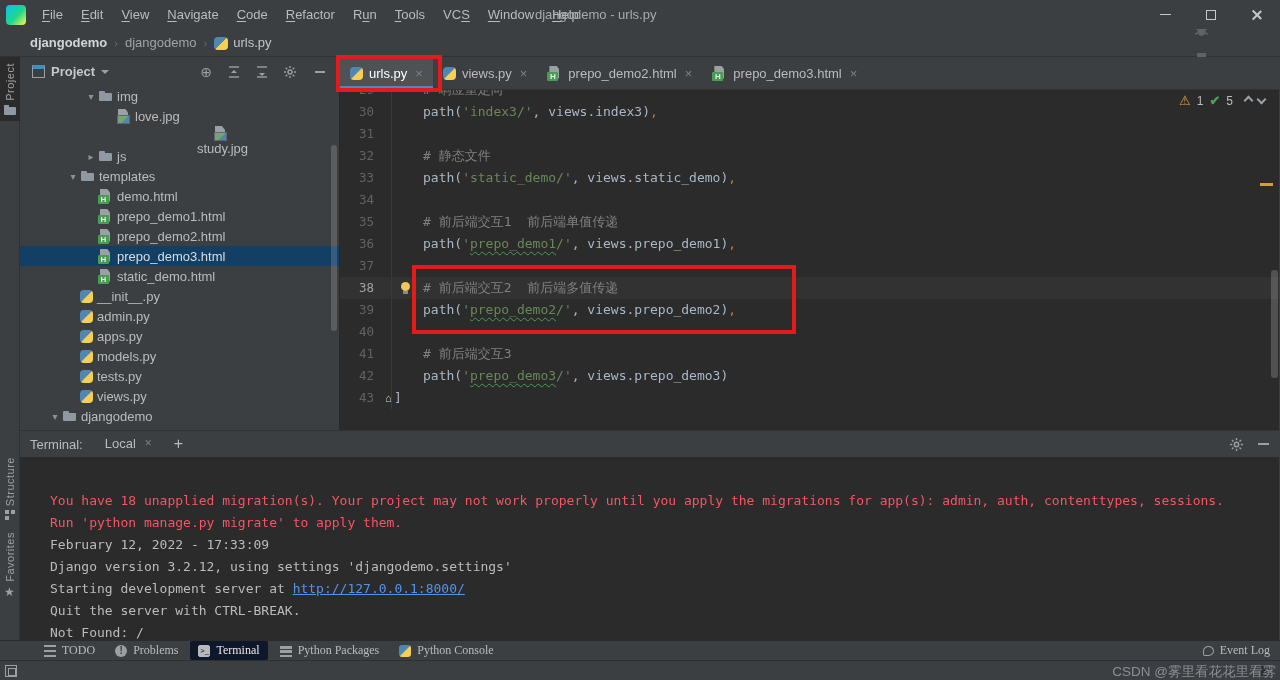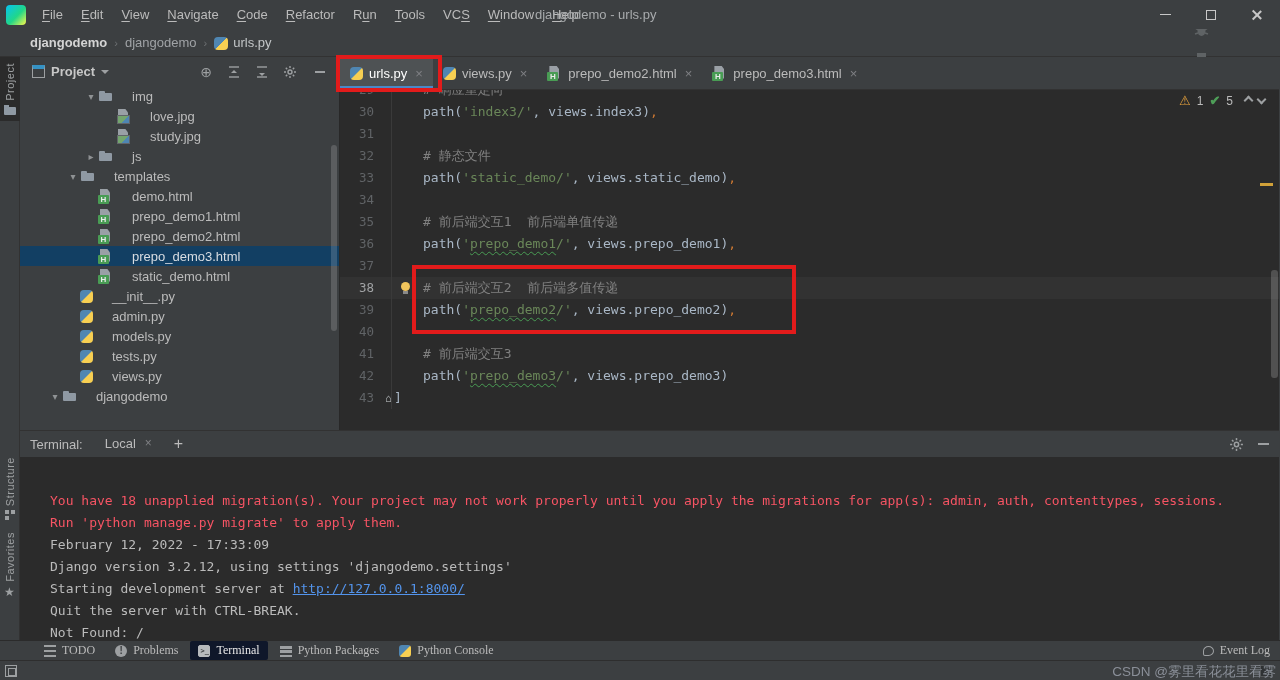--- a/index.html
+++ b/index.html
@@ -74,21 +74,21 @@
   .ph-title { font-weight:bold; color:#c7c7c7; }
   .ph-sp { flex:1; }
   .ph-ico { color:#9da0a2; font-size:14px; width:22px; text-align:center; }
   .ph-min { width:10px; height:2px; background:#9da0a2; margin:0 8px; }
   .svg-ico { display:block; }
 
   .tree { font-size:13px; color:#bbbbbb; }
   .tree-row { height:20px; display:flex; align-items:center; white-space:nowrap; }
   .tree-row.selected { background:#123f63; color:#d8dde2; }
   .chev { width:14px; flex:none; text-align:center; color:#8f9294; font-size:10px; }
-  .tree-label { margin-left:19px; }
+  .tree-label { margin-left:4px; }
   .fi { width:15px; height:15px; position:relative; flex:none; display:inline-block; }
   .fi-folder::before { content:""; position:absolute; left:1px; top:2px; width:6px; height:3px;
     background:#8f99a3; border-radius:1px 1px 0 0; }
   .fi-folder::after { content:""; position:absolute; left:1px; top:4px; width:13px; height:8px;
     background:#8f99a3; border-radius:1px; }
   .fi-python { background:linear-gradient(135deg,#4f86b2 0 49%,#f7cf52 51% 100%);
     border-radius:4px; width:13px; height:13px; margin-top:1px; }
   .fi-html::before { content:""; position:absolute; left:2px; top:0; width:10px; height:13px;
     background:#9aa0a6; clip-path:polygon(0 0,70% 0,100% 30%,100% 100%,0 100%); }
   .fi-html::after { content:""; position:absolute; left:0; top:6px; width:11px; height:9px;
@@ -339,21 +339,21 @@
               <div class="tree-row" style="padding-left: 64px;">
                 <span class="chev">▾</span>
                 <span class="fi fi-folder"></span>
                 <span class="tree-label">img</span>
               </div>
               <div class="tree-row" style="padding-left: 82px;">
                 <span class="chev"></span>
                 <span class="fi fi-img"></span>
                 <span class="tree-label">love.jpg</span>
               </div>
-              <div class="tree-row" style="padding-left: 82px;">
+              <div class="tree-row" style="padding-left: 82px; flex-direction: column;">
                 <span class="chev"></span>
                 <span class="fi fi-img"></span>
                 <span class="tree-label">study.jpg</span>
               </div>
               <div class="tree-row" style="padding-left: 64px;">
                 <span class="chev">▸</span>
                 <span class="fi fi-folder"></span>
                 <span class="tree-label">js</span>
               </div>
               <div class="tree-row" style="padding-left: 46px;">
@@ -388,20 +388,25 @@
               </div>
               <div class="tree-row" style="padding-left: 46px;">
                 <span class="chev"></span>
                 <span class="fi fi-python"></span>
                 <span class="tree-label">__init__.py</span>
               </div>
               <div class="tree-row" style="padding-left: 46px;">
                 <span class="chev"></span>
                 <span class="fi fi-python"></span>
                 <span class="tree-label">admin.py</span>
+              </div>
+              <div class="tree-row" style="padding-left: 46px;">
+                <span class="chev"></span>
+                <span class="fi fi-python"></span>
+                <span class="tree-label">apps.py</span>
               </div>
               <div class="tree-row" style="padding-left: 46px;">
                 <span class="chev"></span>
                 <span class="fi fi-python"></span>
                 <span class="tree-label">models.py</span>
               </div>
               <div class="tree-row" style="padding-left: 46px;">
                 <span class="chev"></span>
                 <span class="fi fi-python"></span>
                 <span class="tree-label">tests.py</span>

